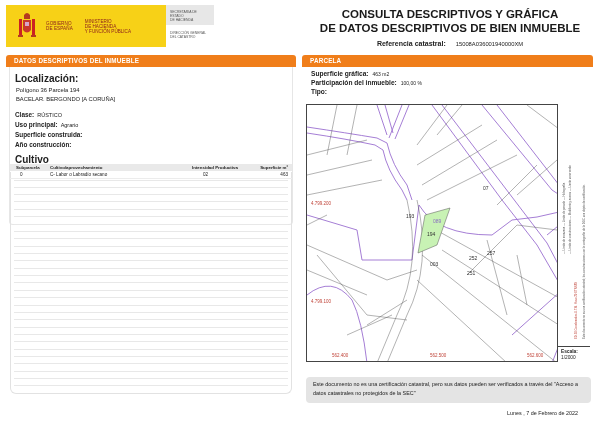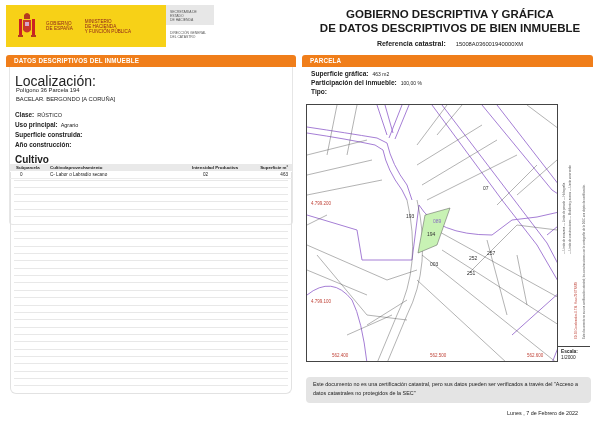--- a/index.html
+++ b/index.html
@@ -16,21 +16,21 @@
   .title { left: 300px; top: 8px; width: 300px; text-align: center; font-weight: bold; font-size: 11.5px; line-height: 13.5px; color: #1a1a1a; }
   .refline { left: 300px; top: 40px; width: 300px; text-align: center; font-size: 7px; }
   .refline .lbl { font-weight: bold; margin-right: 8px; }
   .refline .val { font-size: 5.8px; }
   
   .sec-header { height: 12px; background: #f07e1a; border-radius: 3px 3px 0 0; color: #fff; font-weight: bold; font-size: 6.3px; line-height: 12px; padding-left: 8px; letter-spacing: 0.2px; }
   .left-head { left: 6px; top: 55px; width: 290px; }
   .right-head { left: 302px; top: 55px; width: 291px; }
   .left-panel { left: 9px; top: 67px; width: 284px; height: 158px; border: 1px solid #e6e6e6; border-top: none; border-radius: 0 0 4px 4px; }
   
-  .loc-title { left: 15px; top: 73px; font-weight: normal; font-size: 14px; }
+  .loc-title { left: 15px; top: 73px; font-weight: bold; font-size: 10px; }
   .loc-line { left: 16px; font-size: 5.8px; }
   .field { left: 15px; font-size: 6.4px; font-weight: bold; }
   .field .v { font-weight: normal; font-size: 5.5px; margin-left: 3px; }
   .cultivo-title { left: 15px; top: 154px; font-weight: bold; font-size: 10px; }
   .table { left: 10px; top: 164px; width: 282px; }
   .thead { height: 7px; background: #e9e9e9; font-size: 4.4px; font-weight: bold; line-height: 7px; position: relative; }
   .trow { height: 7.5px; font-size: 4.6px; line-height: 7.5px; position: relative; border-bottom: 1px solid #ececec; }
   .c1 { position: absolute; left: 6px; }
   .c1v { position: absolute; left: 10px; }
   .c2 { position: absolute; left: 40px; }
@@ -78,21 +78,21 @@
 <div class="abs sec-block">
   <div>SECRETARÍA DE ESTADO</div>
   <div>DE HACIENDA</div>
 </div>
 <div class="abs dir-block">
   <div>DIRECCIÓN GENERAL</div>
   <div>DEL CATASTRO</div>
 </div>
 
 <div class="abs title">
-  <div>GOBIERNO DESCRIPTIVA Y GRÁFICA</div>
+  <div>CONSULTA DESCRIPTIVOS Y GRÁFICA</div>
   <div>DE DATOS DESCRIPTIVOS DE BIEN INMUEBLE</div>
 </div>
 <div class="abs refline">
   <span class="lbl">Referencia catastral:</span>
   <span class="val">15008A036001940000XM</span>
 </div>
 
 <div class="abs sec-header left-head">DATOS DESCRIPTIVOS DEL INMUEBLE</div>
 <div class="abs left-panel"></div>
 <div class="abs loc-title">Localización:</div>

